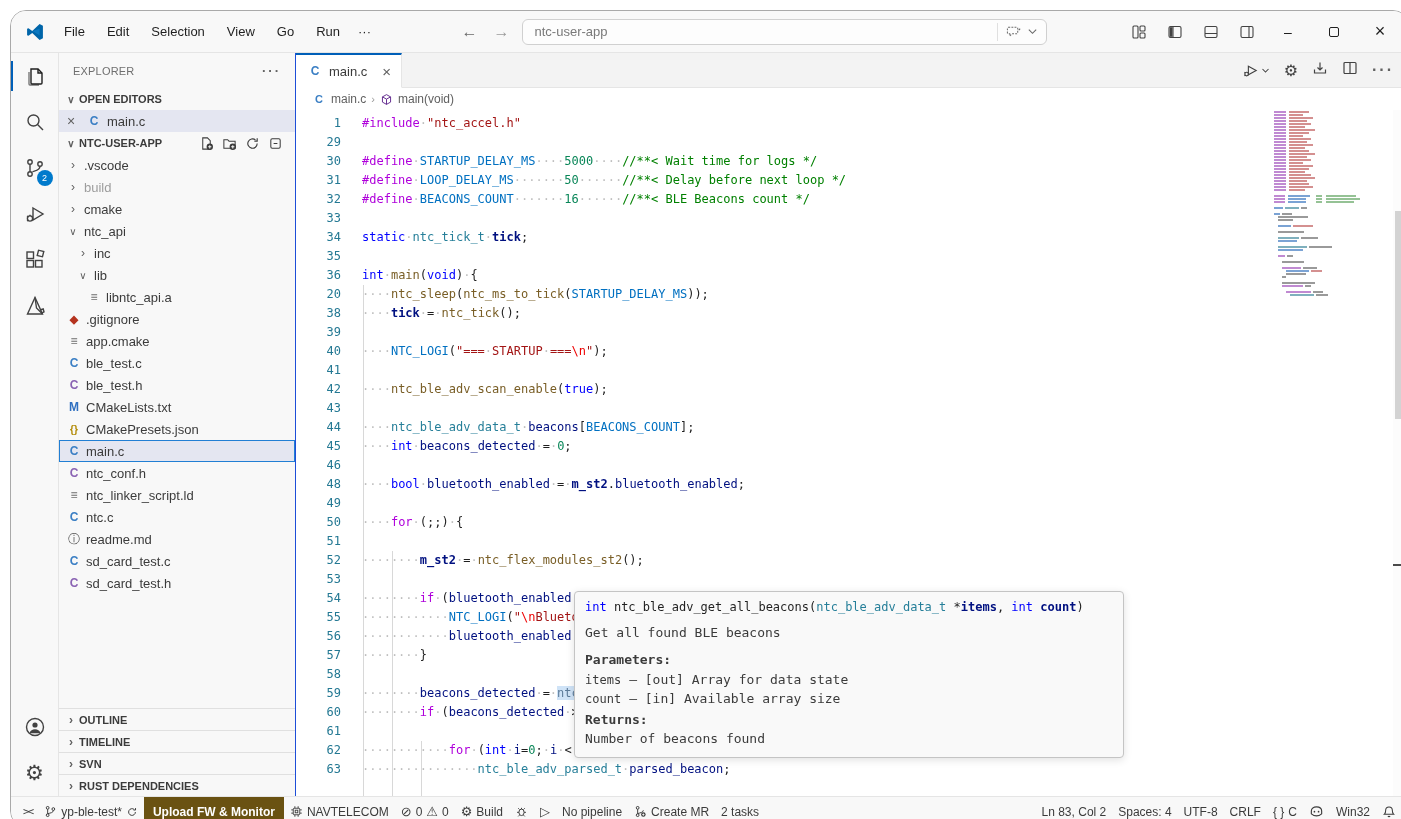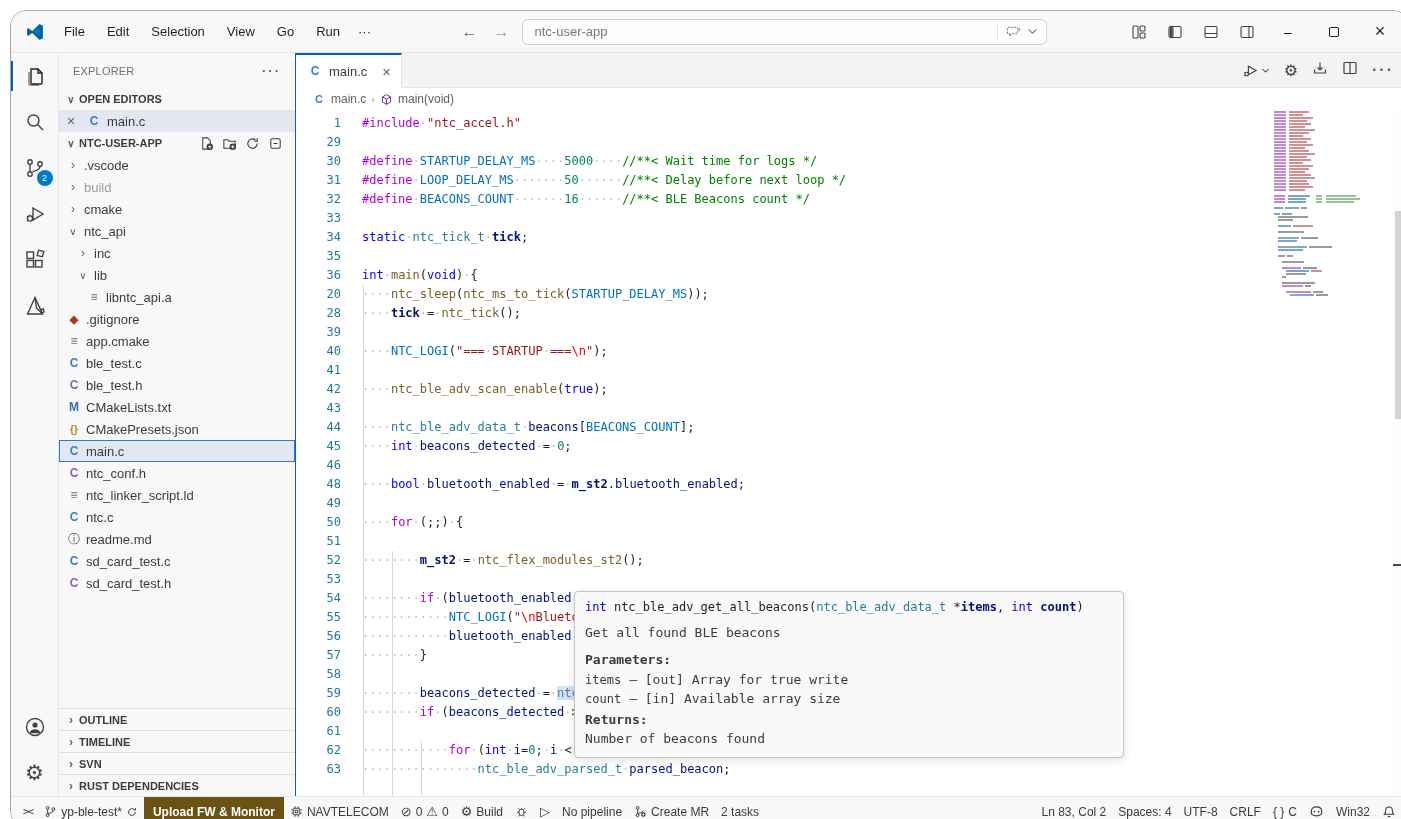--- a/index.html
+++ b/index.html
@@ -458,21 +458,21 @@
             <div class="cl"><span class="ln">1</span><span class="ct"><span class="tok-pp">#include</span><span class="tok-ws">·</span><span class="tok-str">"ntc_accel.h"</span></span></div>
             <div class="cl"><span class="ln">29</span><span class="ct"></span></div>
             <div class="cl"><span class="ln">30</span><span class="ct"><span class="tok-pp">#define</span><span class="tok-ws">·</span><span class="tok-mac">STARTUP_DELAY_MS</span><span class="tok-ws">····</span><span class="tok-num">5000</span><span class="tok-ws">····</span><span class="tok-cmt">//**&lt; Wait time for logs */</span></span></div>
             <div class="cl"><span class="ln">31</span><span class="ct"><span class="tok-pp">#define</span><span class="tok-ws">·</span><span class="tok-mac">LOOP_DELAY_MS</span><span class="tok-ws">·······</span><span class="tok-num">50</span><span class="tok-ws">······</span><span class="tok-cmt">//**&lt; Delay before next loop */</span></span></div>
             <div class="cl"><span class="ln">32</span><span class="ct"><span class="tok-pp">#define</span><span class="tok-ws">·</span><span class="tok-mac">BEACONS_COUNT</span><span class="tok-ws">·······</span><span class="tok-num">16</span><span class="tok-ws">······</span><span class="tok-cmt">//**&lt; BLE Beacons count */</span></span></div>
             <div class="cl"><span class="ln">33</span><span class="ct"></span></div>
             <div class="cl"><span class="ln">34</span><span class="ct"><span class="tok-kw">static</span><span class="tok-ws">·</span><span class="tok-ty">ntc_tick_t</span><span class="tok-ws">·</span><span class="tok-vb">tick</span><span class="tok-op">;</span></span></div>
             <div class="cl"><span class="ln">35</span><span class="ct"></span></div>
             <div class="cl"><span class="ln">36</span><span class="ct"><span class="tok-kw">int</span><span class="tok-ws">·</span><span class="tok-fn">main</span><span class="tok-op">(</span><span class="tok-kw">void</span><span class="tok-op">)</span><span class="tok-ws">·</span><span class="tok-op">{</span></span></div>
             <div class="cl"><span class="ln">20</span><span class="ct"><span class="tok-ws">····</span><span class="tok-fn">ntc_sleep</span><span class="tok-op">(</span><span class="tok-fn">ntc_ms_to_tick</span><span class="tok-op">(</span><span class="tok-mac">STARTUP_DELAY_MS</span><span class="tok-op">));</span></span></div>
-            <div class="cl"><span class="ln">28</span><span class="ct"><span class="tok-ws">····</span><span class="tok-vb">tick</span><span class="tok-ws">·</span><span class="tok-op">=</span><span class="tok-ws">·</span><span class="tok-fn">ntc_tick</span><span class="tok-op">();</span></span></div>
+            <div class="cl"><span class="ln">38</span><span class="ct"><span class="tok-ws">····</span><span class="tok-vb">tick</span><span class="tok-ws">·</span><span class="tok-op">=</span><span class="tok-ws">·</span><span class="tok-fn">ntc_tick</span><span class="tok-op">();</span></span></div>
             <div class="cl"><span class="ln">39</span><span class="ct"></span></div>
             <div class="cl"><span class="ln">40</span><span class="ct"><span class="tok-ws">····</span><span class="tok-mac">NTC_LOGI</span><span class="tok-op">(</span><span class="tok-str">"===</span><span class="tok-ws">·</span><span class="tok-str">STARTUP</span><span class="tok-ws">·</span><span class="tok-str">===</span><span class="tok-esc">\n</span><span class="tok-str">"</span><span class="tok-op">);</span></span></div>
             <div class="cl"><span class="ln">41</span><span class="ct"></span></div>
             <div class="cl"><span class="ln">42</span><span class="ct"><span class="tok-ws">····</span><span class="tok-fn">ntc_ble_adv_scan_enable</span><span class="tok-op">(</span><span class="tok-kw">true</span><span class="tok-op">);</span></span></div>
             <div class="cl"><span class="ln">43</span><span class="ct"></span></div>
             <div class="cl"><span class="ln">44</span><span class="ct"><span class="tok-ws">····</span><span class="tok-ty">ntc_ble_adv_data_t</span><span class="tok-ws">·</span><span class="tok-var">beacons</span><span class="tok-op">[</span><span class="tok-mac">BEACONS_COUNT</span><span class="tok-op">];</span></span></div>
             <div class="cl"><span class="ln">45</span><span class="ct"><span class="tok-ws">····</span><span class="tok-kw">int</span><span class="tok-ws">·</span><span class="tok-var">beacons_detected</span><span class="tok-ws">·</span><span class="tok-op">=</span><span class="tok-ws">·</span><span class="tok-num">0</span><span class="tok-op">;</span></span></div>
             <div class="cl"><span class="ln">46</span><span class="ct"></span></div>
             <div class="cl"><span class="ln">48</span><span class="ct"><span class="tok-ws">····</span><span class="tok-kw">bool</span><span class="tok-ws">·</span><span class="tok-var">bluetooth_enabled</span><span class="tok-ws">·</span><span class="tok-op">=</span><span class="tok-ws">·</span><span class="tok-vb">m_st2</span><span class="tok-op">.</span><span class="tok-var">bluetooth_enabled</span><span class="tok-op">;</span></span></div>
             <div class="cl"><span class="ln">49</span><span class="ct"></span></div>
@@ -710,21 +710,21 @@
         </div>
 
         <div class="hover">
           <div class="hover-sig" id="hover-sig"><span class="tok-kw">int</span><span class="tok-sp"> </span><span class="tok-op">ntc_ble_adv_get_all_beacons</span><span class="tok-op">(</span><span class="tok-ty">ntc_ble_adv_data_t</span><span class="tok-sp"> </span><span class="tok-op">*</span><span class="tok-vb">items</span><span class="tok-op">,</span><span class="tok-sp"> </span><span class="tok-kw">int</span><span class="tok-sp"> </span><span class="tok-vb">count</span><span class="tok-op">)</span></div>
           <div class="hover-body">
             <div class="hover-desc">Get all found BLE beacons</div>
             <div class="hover-h">Parameters:</div>
             <div id="hover-params">
                 <div class="param-row">
                   <span class="param-name">items</span>
-                  <span class="param-desc">– [out] Array for true write</span>
+                  <span class="param-desc">– [out] Array for data state</span>
                 </div>
                 <div class="param-row">
                   <span class="param-name">count</span>
                   <span class="param-desc">– [in] Available array size</span>
                 </div>
               </div>
             <div class="hover-h">Returns:</div>
             <div class="hover-ret">Number of beacons found</div>
           </div>
         </div>

